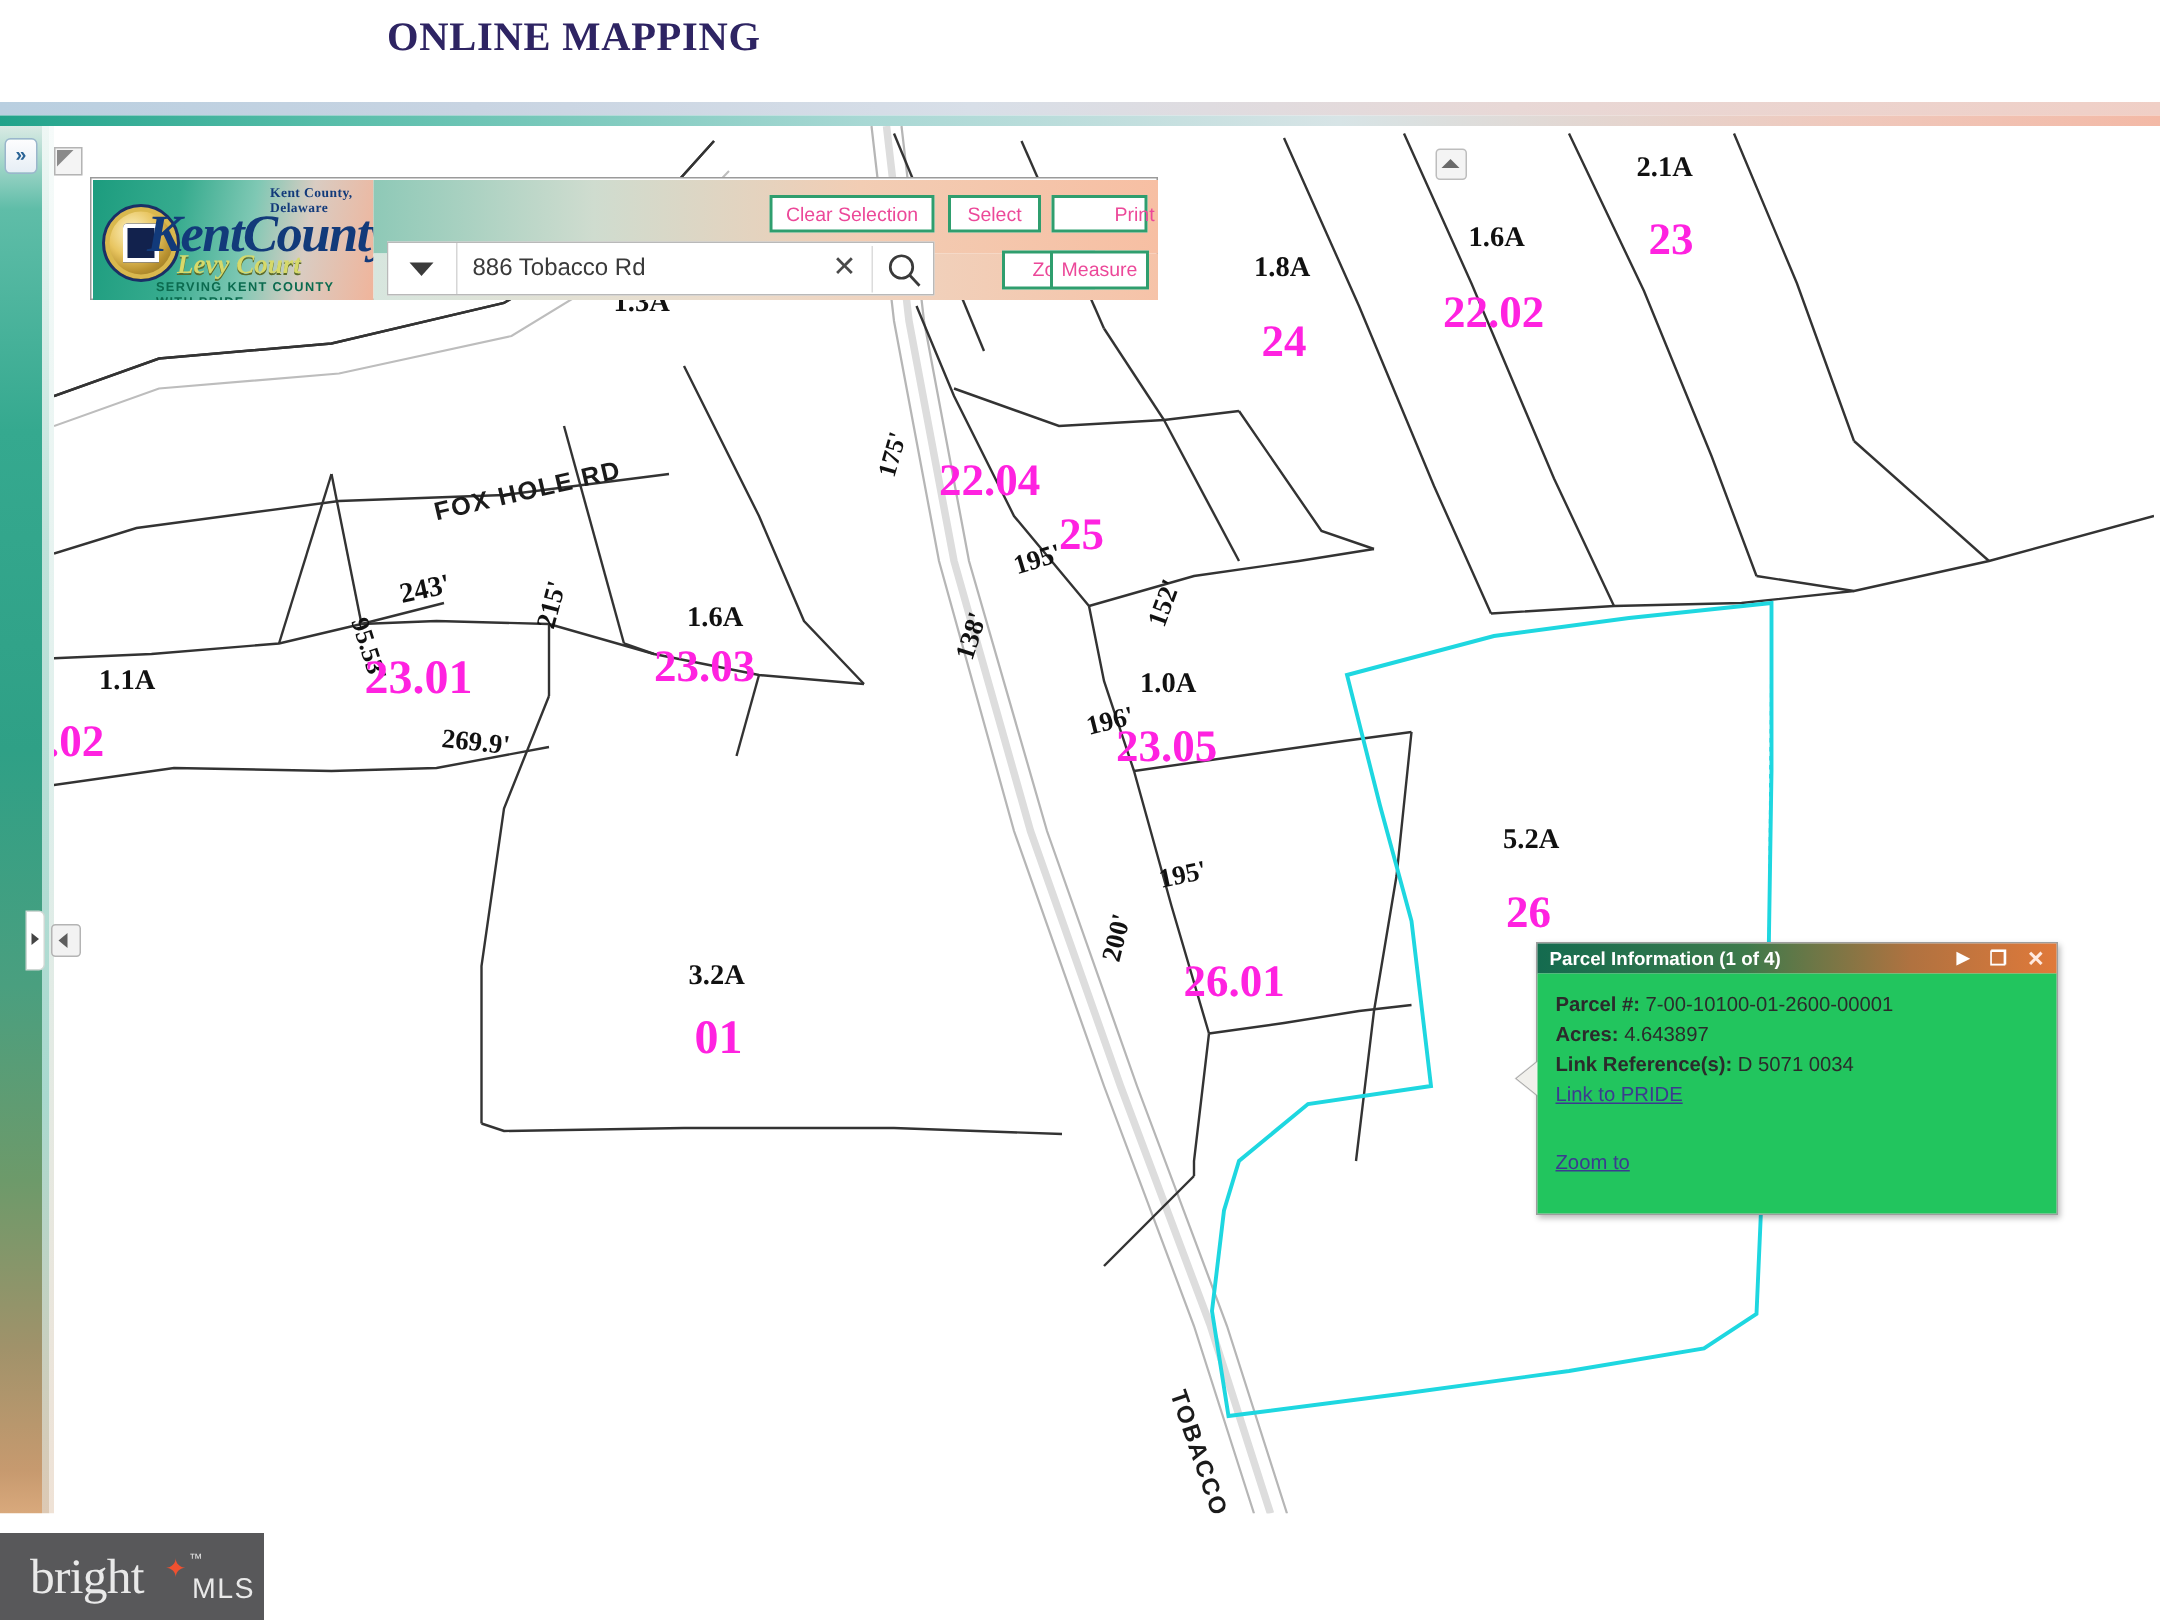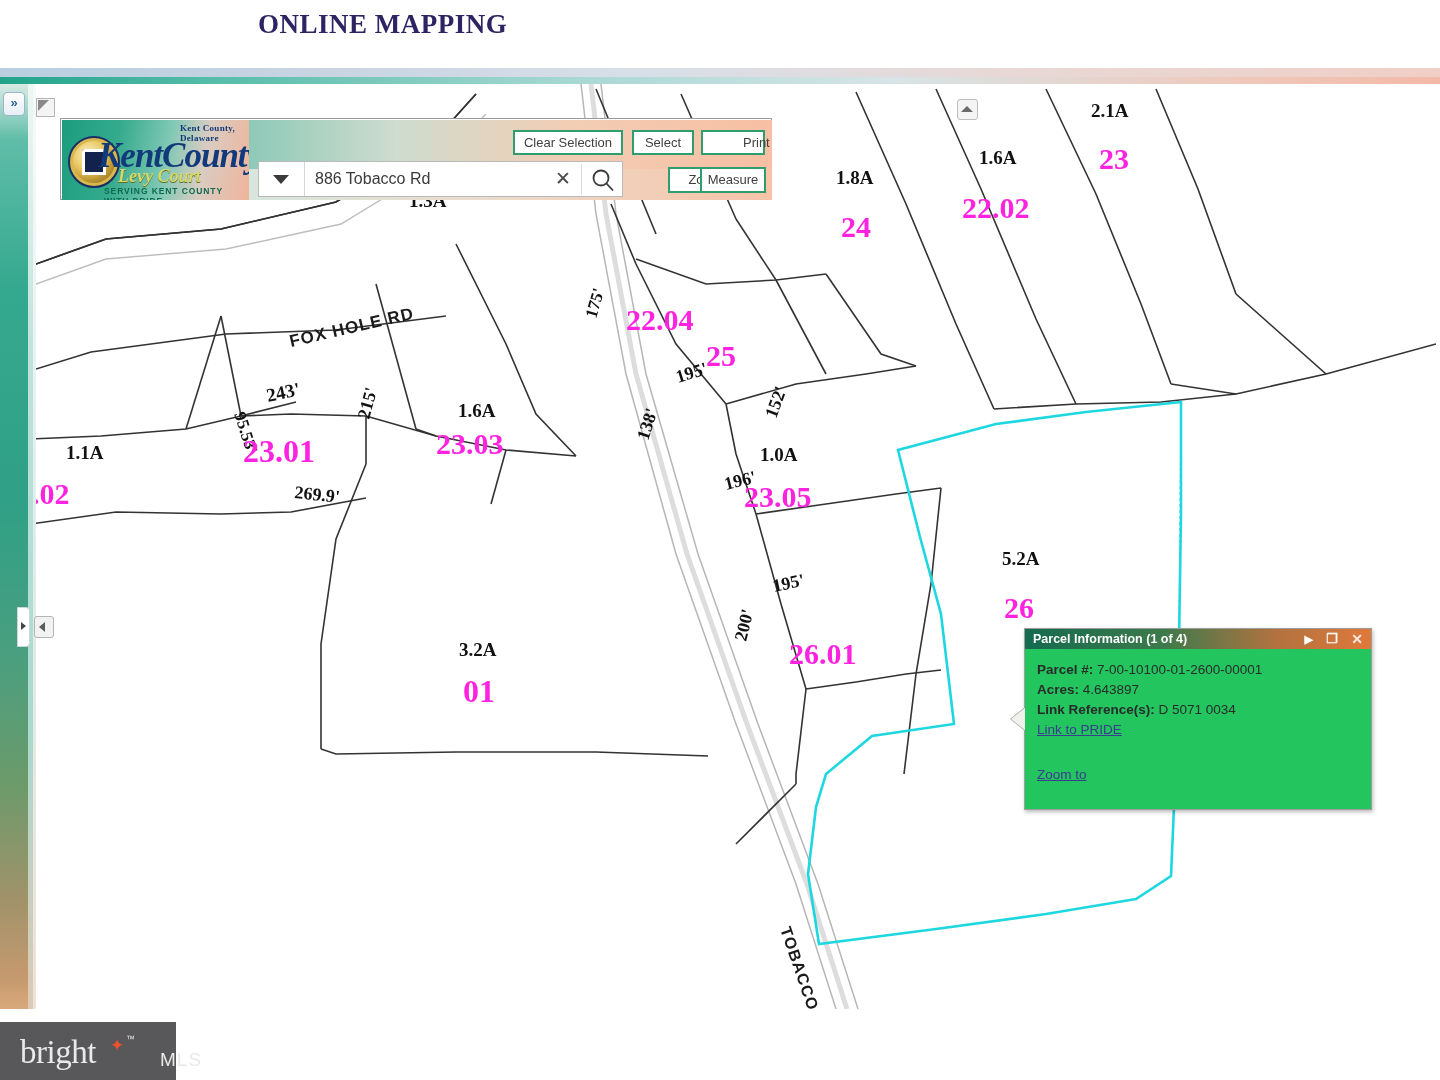--- a/index.html
+++ b/index.html
@@ -75,21 +75,21 @@
      font-weight:bold;font-size:35px;color:#123a7a;letter-spacing:-1px;white-space:nowrap;}
   .logo-sub1{position:absolute;left:118px;top:3px;font-family:"Liberation Serif",serif;font-weight:bold;
      font-size:9px;color:#123a7a;letter-spacing:.3px;}
   .logo-levy{position:absolute;left:56px;top:46px;font-family:"Liberation Serif",serif;font-style:italic;
      font-weight:bold;font-size:18px;color:#d6d96a;text-shadow:0 1px 0 #5c6b2a;}
   .logo-tag{position:absolute;left:42px;top:66px;font-size:8.5px;font-weight:bold;color:#0b6b4f;letter-spacing:.9px;}
 
   .tb-title{position:absolute;left:258px;top:9px;font-family:"Liberation Serif",serif;font-weight:bold;
      font-size:27px;color:#2e2463;letter-spacing:.5px;white-space:nowrap;}
 
-  .tb-btn{position:absolute;border:2px solid #2f9e6e;background:#ffffff;color:#404040;font-size:13px;
+  .tb-btn{position:absolute;border:2px solid #2f9e6e;background:#ffffff;color:#ec4899;font-size:13px;
      text-align:center;cursor:pointer;box-sizing:border-box;}
   .btn-clear{left:513px;top:130px;width:110px;height:25px;line-height:21px;}
   .btn-select{left:632px;top:130px;width:62px;height:25px;line-height:21px;}
   .btn-print{left:701px;top:130px;width:64px;height:25px;line-height:21px;padding-left:40px;}
   .btn-zoom{left:668px;top:167px;width:62px;height:26px;line-height:22px;padding-left:12px;}
   .btn-measure{left:700px;top:167px;width:66px;height:26px;line-height:22px;}
 
   .search-wrap{position:absolute;left:258px;top:161px;width:365px;height:36px;border:1px solid #b9b9b9;
      background:#fff;box-sizing:border-box;}
   .sw-drop{position:absolute;left:0;top:0;width:45px;height:34px;background:#fff;border-right:1px solid #d6d6d6;cursor:pointer;}
@@ -122,21 +122,21 @@
   .pp-tail{position:absolute;left:-14px;top:78px;width:0;height:0;border-right:15px solid #f1f0ec;
      border-top:12px solid transparent;border-bottom:12px solid transparent;
      filter:drop-shadow(-1px 0 0 #9d9d9d);}
 
   
   .bmls{position:absolute;left:0;top:1022px;width:176px;height:58px;background:#58585a;}
   .bmls-t{position:absolute;left:20px;top:12px;font-family:"Liberation Serif",serif;font-size:33px;
      color:#e9e9e9;letter-spacing:-.5px;}
   .bmls-star{position:absolute;left:110px;top:16px;width:15px;height:15px;color:#ef5130;font-size:17px;line-height:15px;}
   .bmls-tm{position:absolute;left:126px;top:12px;font-size:9px;color:#e2e2e2;}
-  .bmls-mls{position:absolute;left:128px;top:27px;font-size:19px;color:#e9e9e9;letter-spacing:1px;margin-left:32px;}
+  .bmls-mls{position:absolute;left:128px;top:27px;font-size:19px;color:#e9e9e9;letter-spacing:1px;}
 
   
   .mlbl{font-family:"Liberation Serif",serif;font-weight:bold;}
 </style>
 </head>
 <body>
 
 <div id="app">
 
   <div class="top-blank"></div>

